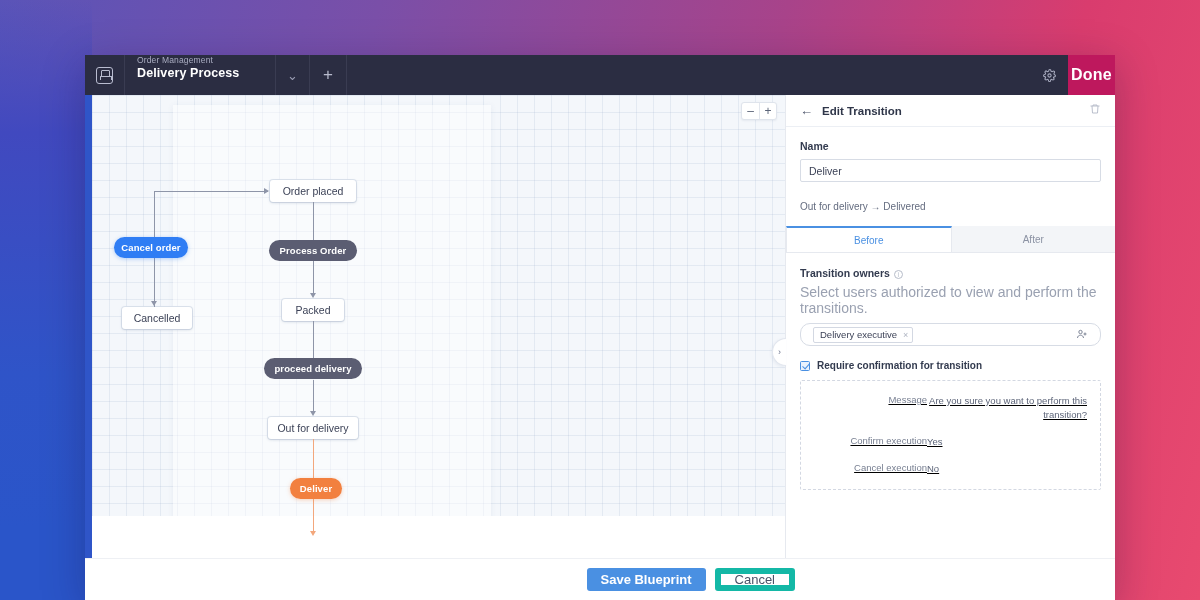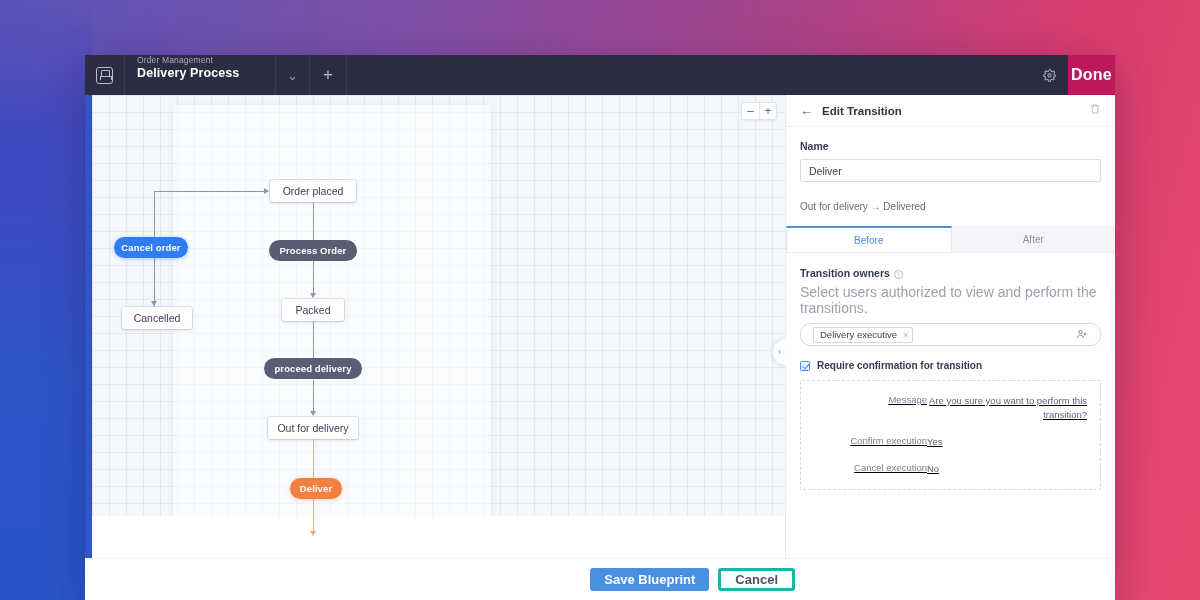--- a/index.html
+++ b/index.html
@@ -226,21 +226,21 @@
     height: 42px; flex: 0 0 42px; background: #ffffff; border-top: 1px solid #eef0f4;
     display: flex; align-items: center; justify-content: flex-end; padding-right: 320px;
     position: relative;
   }
   .btn {
     height: 23px; border-radius: 3px; font-size: 13px; font-weight: bold;
     display: inline-flex; align-items: center; justify-content: center;
     cursor: pointer; padding: 0 14px; margin-left: 9px;
   }
   .btn-primary { background: #4a90e2; color: #fff; }
-  .btn-ghost { background: #fff; color: #4a5268; border: 3px solid #14b8a6; font-weight: bold; }
+  .btn-ghost { background: #fff; color: #4a5268; border: 6px solid #14b8a6; font-weight: normal; }
 </style>
 </head>
 <body>
 
 <div class="bg-wash"></div>
 
 <div class="app">
 
   <div class="topbar">
     <div class="tb-icon-cell">

